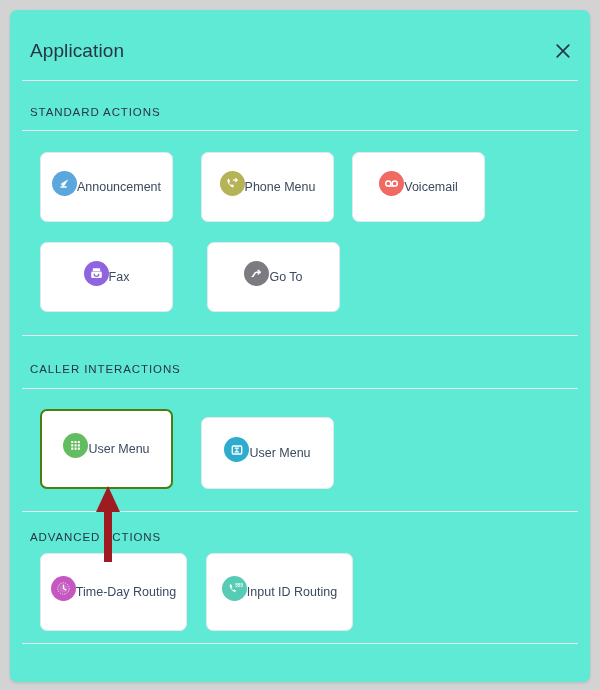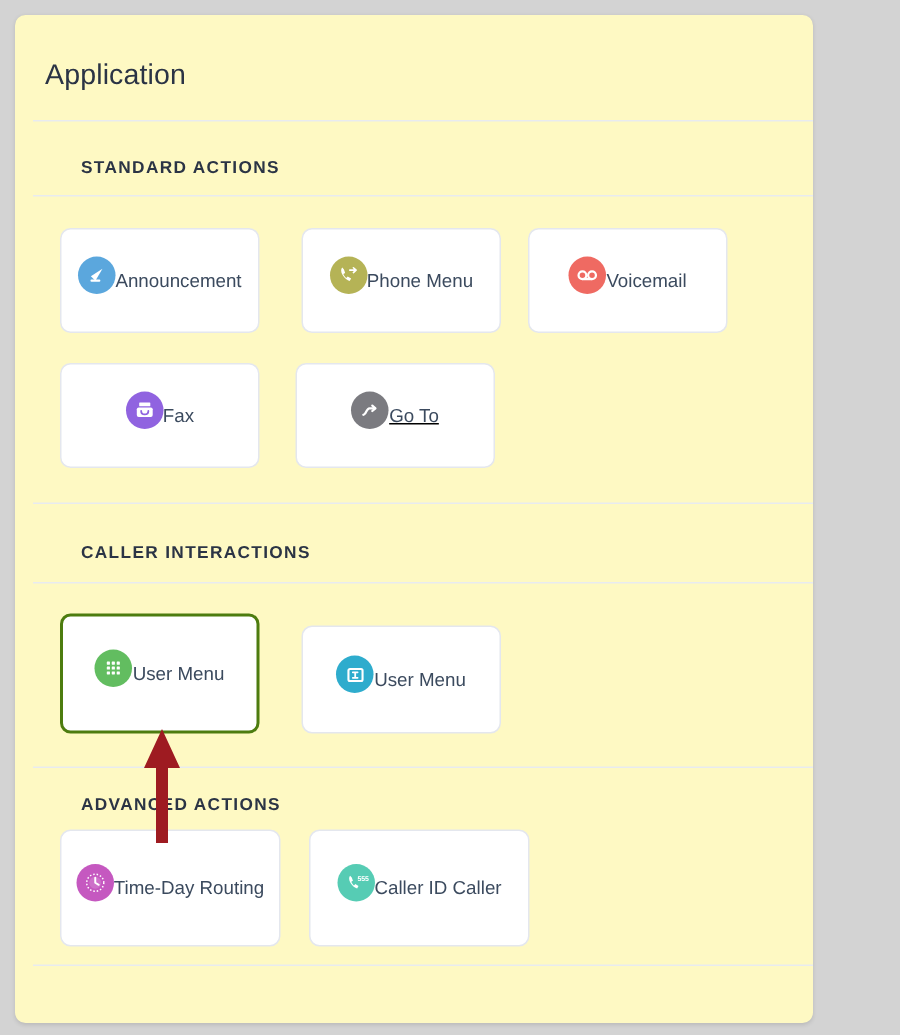--- a/index.html
+++ b/index.html
@@ -18,23 +18,23 @@
     position: absolute;
     left: 0; top: 0;
     width: 600px; height: 690px;
     background: #d3d3d3;
   }
 
   .panel {
     position: absolute;
     left: 10px;
     top: 10px;
-    width: 532px;
+    width: 580px;
     height: 672px;
-    background: #fef9c3;
+    background: #5eead4;
     border-radius: 7px;
     box-shadow: 0 1px 3px rgba(0,0,0,0.12);
     overflow: hidden;
   }
 
   
   .panel-header {
     position: absolute;
     left: 0; top: 0;
     width: 580px;
@@ -70,22 +70,21 @@
     height: 1px;
     background: #e8ebf0;
   }
 
   
   .section-label {
     position: absolute;
     font-size: 11.5px;
     letter-spacing: 0.9px;
     color: #2b3445;
-    font-weight: 700;
-    margin-left: 24px;
+    font-weight: 400;
   }
   .section-divider {
     position: absolute;
     left: 12px;
     width: 556px;
     height: 1px;
     background: #e8ebf0;
   }
 
   
@@ -187,21 +186,21 @@
     <div class="card-icon" style="background:#9063e0;">
       <svg width="17" height="17" viewBox="0 0 17 17">
         <rect x="4.8" y="3.3" width="7.4" height="2.6" rx="0.4" fill="#ffffff"></rect>
         <rect x="3.2" y="6.6" width="10.6" height="6.4" rx="1.3" fill="#ffffff"></rect>
         <path d="M6.1 9.0 C6.1 10.5 7.1 11.3 8.5 11.3 C9.9 11.3 10.9 10.5 10.9 9.0" stroke="#9063e0" stroke-width="1.2" fill="none" stroke-linecap="round"></path>
       </svg>
     </div>
     <div class="card-label">Fax</div>
   </div>
 
-  <div class="card" style="left:187px; top:232px; width:133px; height:70px;text-decoration:underline;">
+  <div class="card" style="left:197px; top:232px; width:133px; height:70px;">
     <div class="card-icon" style="background:#7b7b80;">
       <svg width="17" height="17" viewBox="0 0 17 17">
         <path d="M4.2 11.5 C6.2 11.5 6.2 7.2 8.3 7.2 L11.8 7.2" stroke="#ffffff" stroke-width="1.5" fill="none" stroke-linecap="round"></path>
         <path d="M10.2 5.4 L12.3 7.2 L10.2 9.0" stroke="#ffffff" stroke-width="1.5" fill="none" stroke-linecap="round" stroke-linejoin="round"></path>
       </svg>
     </div>
     <div class="card-label">Go To</div>
   </div>
 
   <div class="section-divider" style="top:325px;"></div>
@@ -253,21 +252,21 @@
 
   <div class="card" style="left:196px; top:543px; width:147px; height:78px;">
     <div class="card-icon" style="background:#56ccb4;">
       <svg width="17" height="17" viewBox="0 0 17 17">
         <path d="M4.4 3.9 C3.5 4.9 3.5 6.6 4.7 8.6 C5.9 10.6 7.7 11.9 9.1 12.3
                  L10.0 10.6 L7.9 9.4 L7.0 10.3 C6.3 9.7 5.6 8.7 5.2 7.8
                  L6.3 7.2 L5.5 5.0 Z" fill="#ffffff"></path>
         <text x="9.3" y="7.1" font-family="Liberation Sans, sans-serif" font-size="4.6" font-weight="bold" fill="#ffffff">555</text>
       </svg>
     </div>
-    <div class="card-label">Caller ID Caller</div>
+    <div class="card-label">Input ID Routing</div>
   </div>
 
   <div class="section-divider" style="top:633px;"></div>
 
 </div>
 
 <div class="annot-arrow">
   <svg width="40" height="76" viewBox="0 0 40 76">
     <path d="M20 0 L32 26 L24 26 L24 76 L16 76 L16 26 L8 26 Z" fill="#9e1b21"></path>
   </svg>

